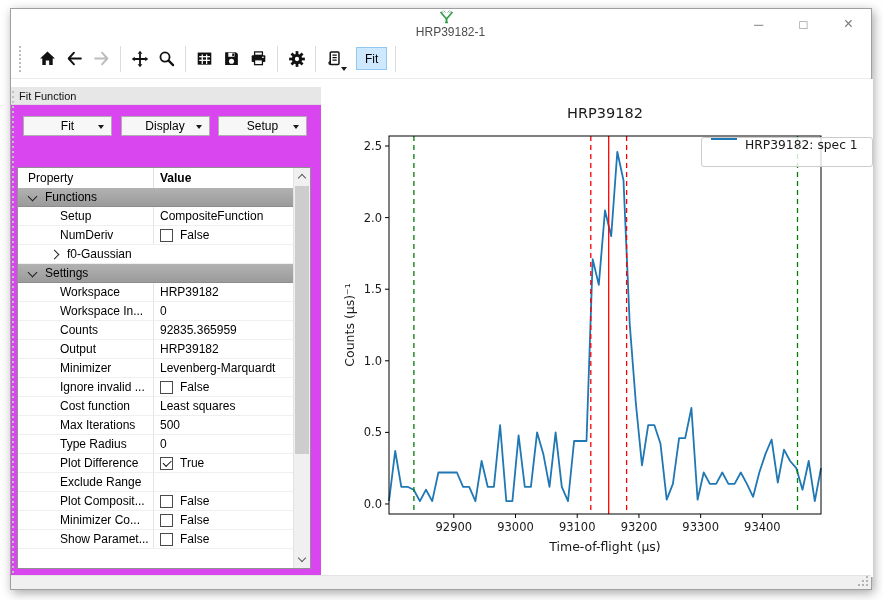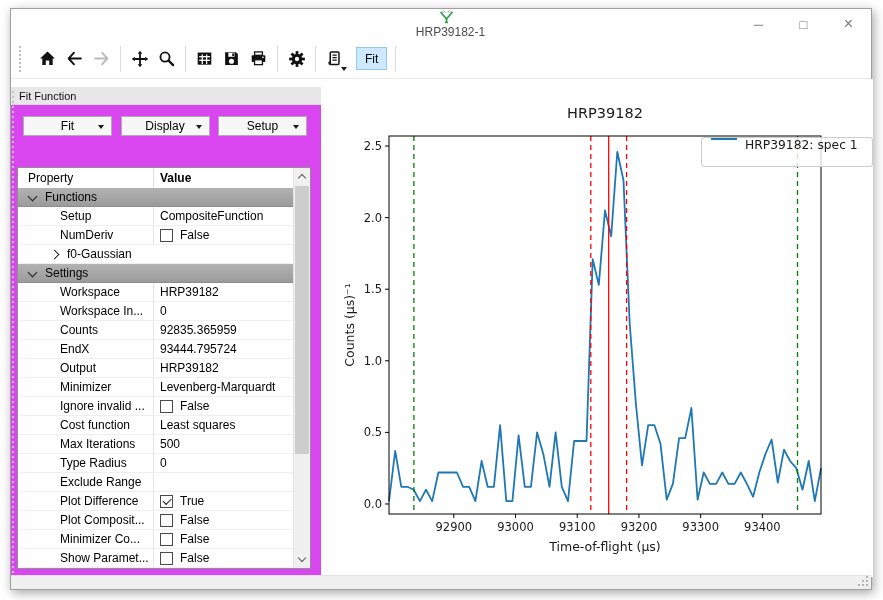--- a/index.html
+++ b/index.html
@@ -248,24 +248,20 @@
               </div>
               <div class="prow prop">
                 <span class="pname">Workspace In...</span>
                 <span class="pval">0</span>
               </div>
               <div class="prow prop">
                 <span class="pname">Counts</span>
                 <span class="pval">92835.365959</span>
               </div>
               <div class="prow prop">
-                <span class="pname">EndX</span>
-                <span class="pval">93444.795724</span>
-              </div>
-              <div class="prow prop">
                 <span class="pname">Output</span>
                 <span class="pval">HRP39182</span>
               </div>
               <div class="prow prop">
                 <span class="pname">Minimizer</span>
                 <span class="pval">Levenberg-Marquardt</span>
               </div>
               <div class="prow check">
                 <span class="pname">Ignore invalid ...</span>
                 <span class="pval">
@@ -278,30 +274,30 @@
                 <span class="pval">Least squares</span>
               </div>
               <div class="prow prop">
                 <span class="pname">Max Iterations</span>
                 <span class="pval">500</span>
               </div>
               <div class="prow prop">
                 <span class="pname">Type Radius</span>
                 <span class="pval">0</span>
               </div>
+              <div class="prow check">
+                <span class="pname">Plot Difference</span>
+                <span class="pval">
+                  <span class="cbox checked"></span>
+                  <span>True</span>
+                </span>
+              </div>
               <div class="prow prop">
                 <span class="pname">Exclude Range</span>
                 <span class="pval"></span>
-              </div>
-              <div class="prow check">
-                <span class="pname">Plot Difference</span>
-                <span class="pval">
-                  <span class="cbox checked"></span>
-                  <span>True</span>
-                </span>
               </div>
               <div class="prow check">
                 <span class="pname">Plot Composit...</span>
                 <span class="pval">
                   <span class="cbox"></span>
                   <span>False</span>
                 </span>
               </div>
               <div class="prow check">
                 <span class="pname">Minimizer Co...</span>

